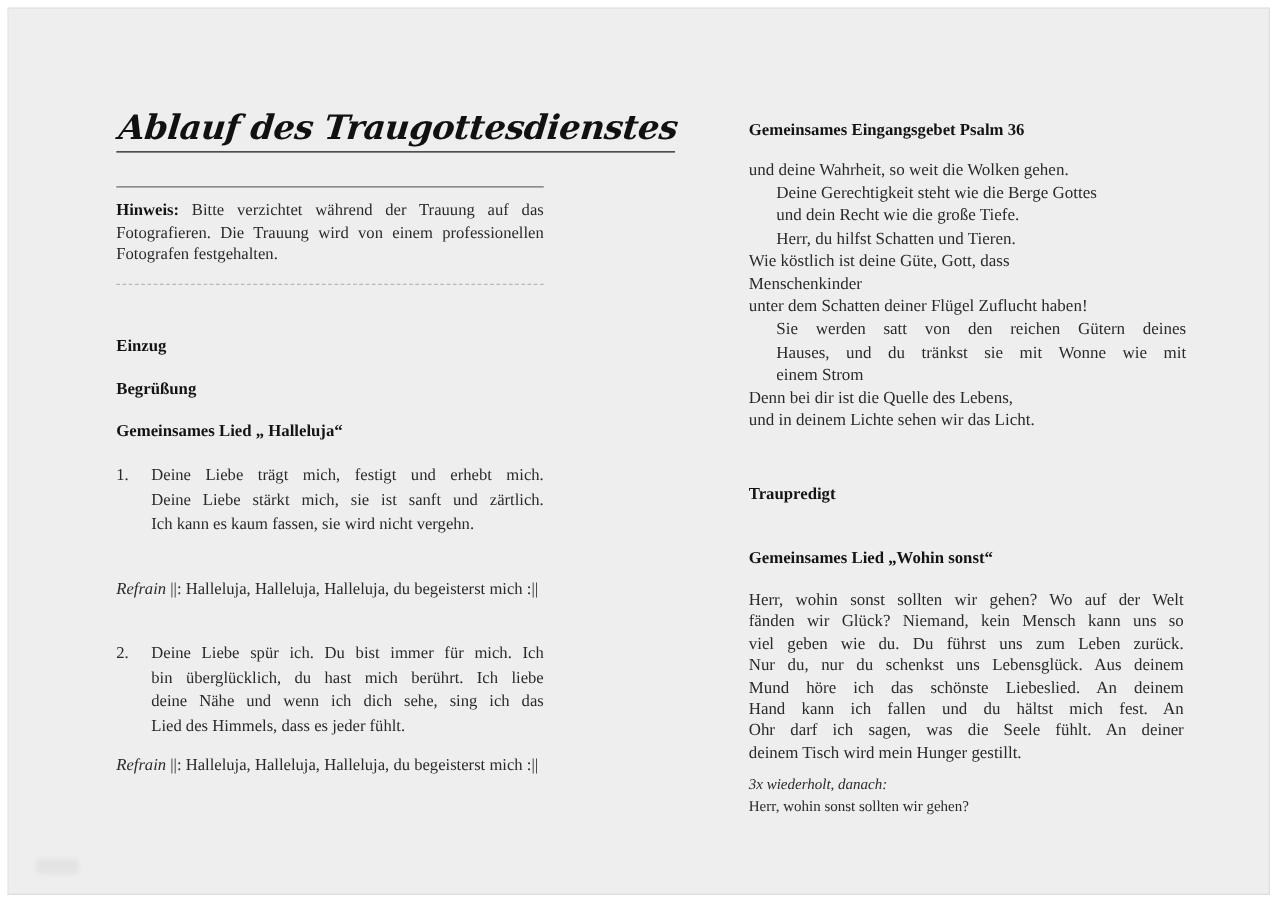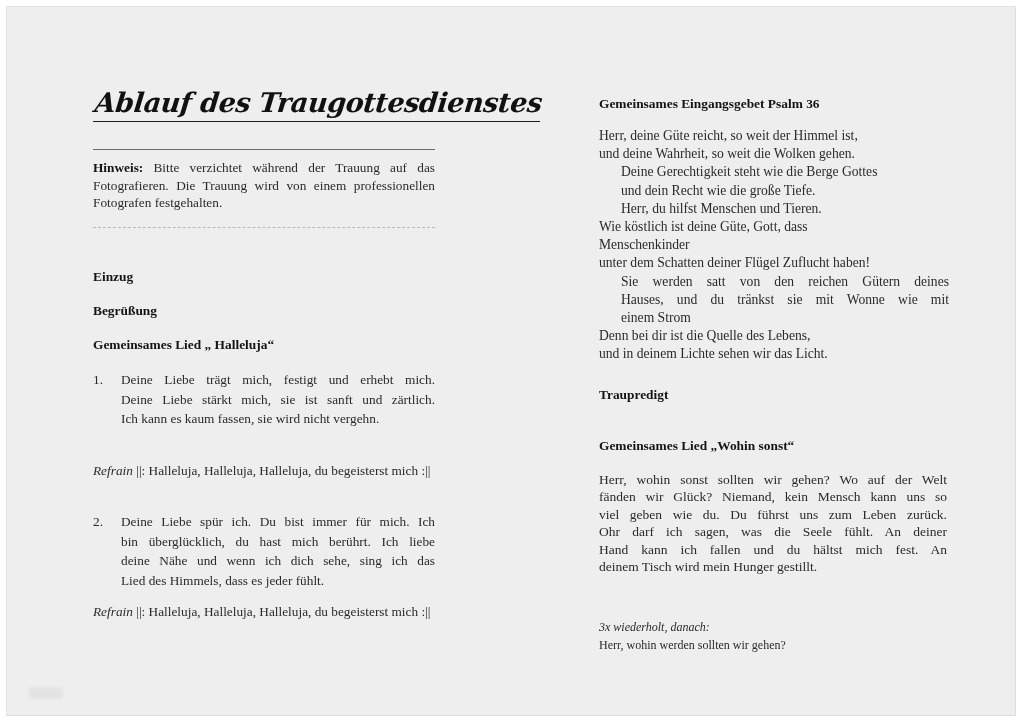--- a/index.html
+++ b/index.html
@@ -278,49 +278,50 @@
         <span class="rlabel">Refrain</span><span> ||: Halleluja, Halleluja, Halleluja, du begeisterst mich :||</span>
       </div>
 
     </div>
 
     <div class="col col-right">
 
       <div class="hd" style="top:88px;">Gemeinsames Eingangsgebet Psalm 36</div>
 
       <div class="psalm" style="top:120px;">
-        <span class="pl">Herr, deine Güte reicht, so weit der Himmel ist,</span>
         <span class="pl">und deine Wahrheit, so weit die Wolken gehen.</span>
         <span class="pl ind">Deine Gerechtigkeit steht wie die Berge Gottes</span>
         <span class="pl ind">und dein Recht wie die große Tiefe.</span>
-        <span class="pl ind">Herr, du hilfst Menschen und Tieren.</span>
+        <span class="pl ind">Herr, du hilfst Schatten und Tieren.</span>
         <span class="pl">Wie köstlich ist deine Güte, Gott, dass</span>
         <span class="pl">Menschenkinder</span>
         <span class="pl">unter dem Schatten deiner Flügel Zuflucht haben!</span>
         <span class="pl ind just">Sie werden satt von den reichen Gütern deines</span>
         <span class="pl ind just">Hauses, und du tränkst sie mit Wonne wie mit</span>
         <span class="pl ind">einem Strom</span>
         <span class="pl">Denn bei dir ist die Quelle des Lebens,</span>
         <span class="pl">und in deinem Lichte sehen wir das Licht.</span>
       </div>
 
       <div class="hd" style="top:379px;">Traupredigt</div>
 
       <div class="hd" style="top:430px;">Gemeinsames Lied „Wohin sonst“</div>
 
       <div class="song" style="top:464px;">
         <span class="sl">Herr, wohin sonst sollten wir gehen? Wo auf der Welt</span>
         <span class="sl">fänden wir Glück? Niemand, kein Mensch kann uns so</span>
         <span class="sl">viel geben wie du. Du führst uns zum Leben zurück.</span>
+        <span class="sl">Nur du, nur du schenkst uns Lebensglück. Aus deinem</span>
+        <span class="sl">Mund höre ich das schönste Liebeslied. An deinem</span>
+        <span class="sl">Hand kann ich fallen und du hältst mich fest. An</span>
         <span class="sl">Ohr darf ich sagen, was die Seele fühlt. An deiner</span>
-        <span class="sl">Hand kann ich fallen und du hältst mich fest. An</span>
         <span class="sl last">deinem Tisch wird mein Hunger gestillt.</span>
       </div>
 
       <div class="tail" style="top:611px;">
         <span class="tl ital">3x wiederholt, danach:</span>
-        <span class="tl">Herr, wohin werden sollten wir gehen?</span>
+        <span class="tl">Herr, wohin sonst sollten wir gehen?</span>
       </div>
 
     </div>
 
   </div>
 </div>
 
 </body></html>

